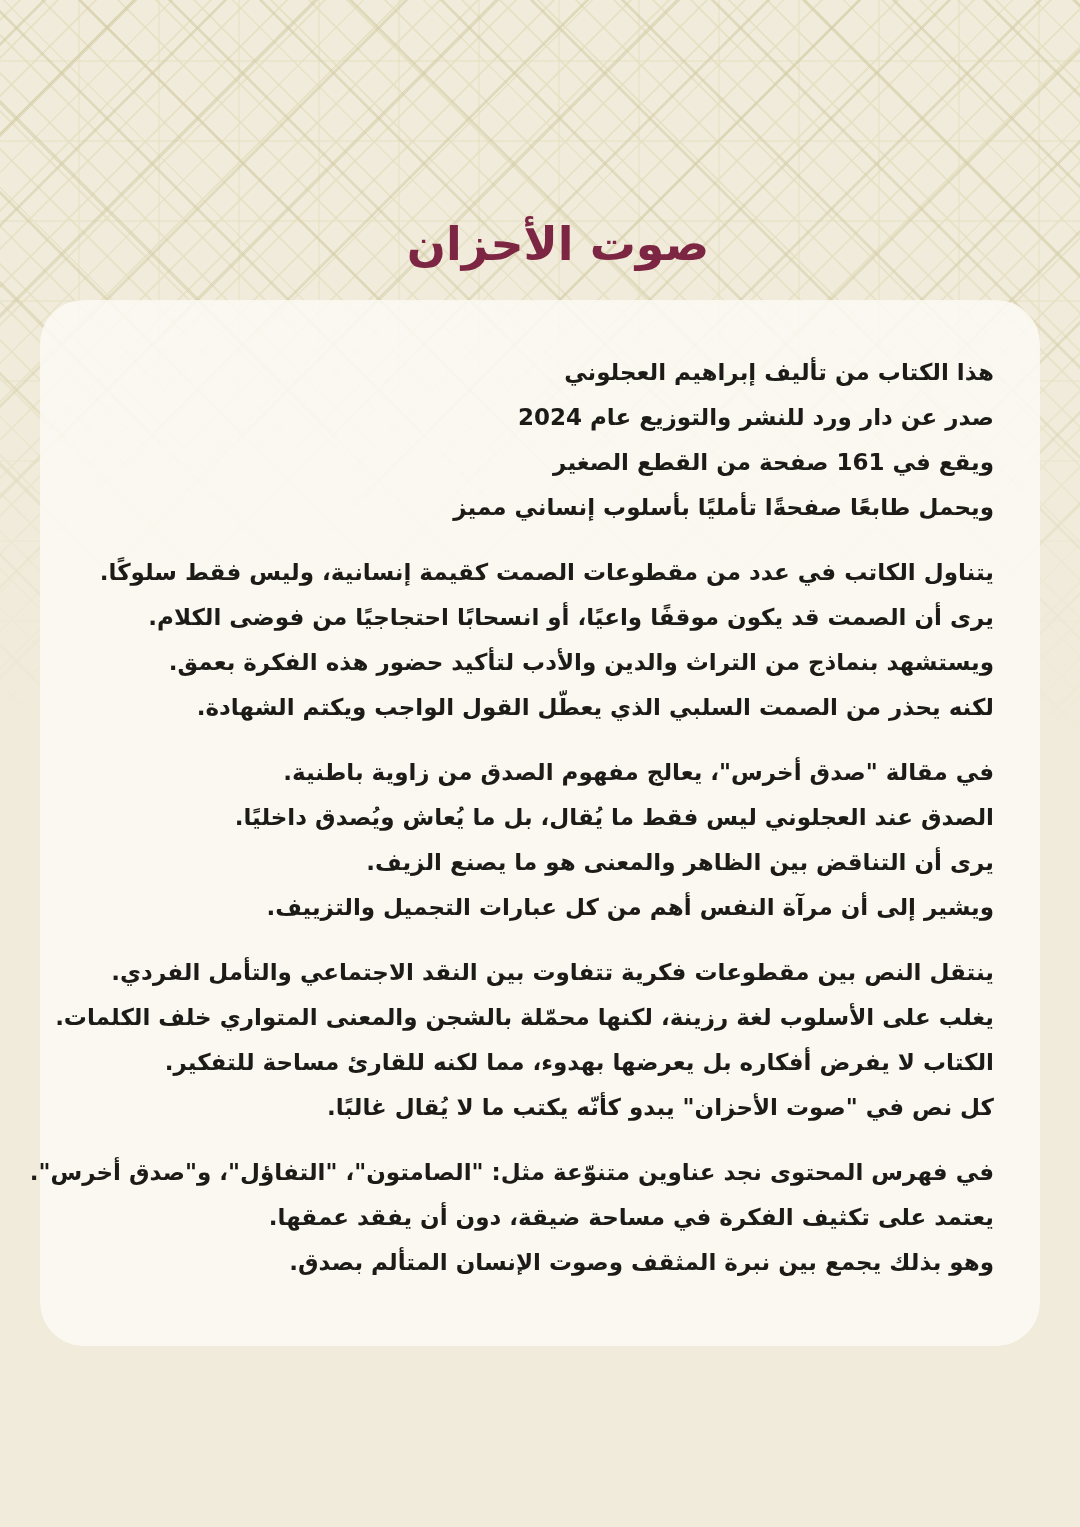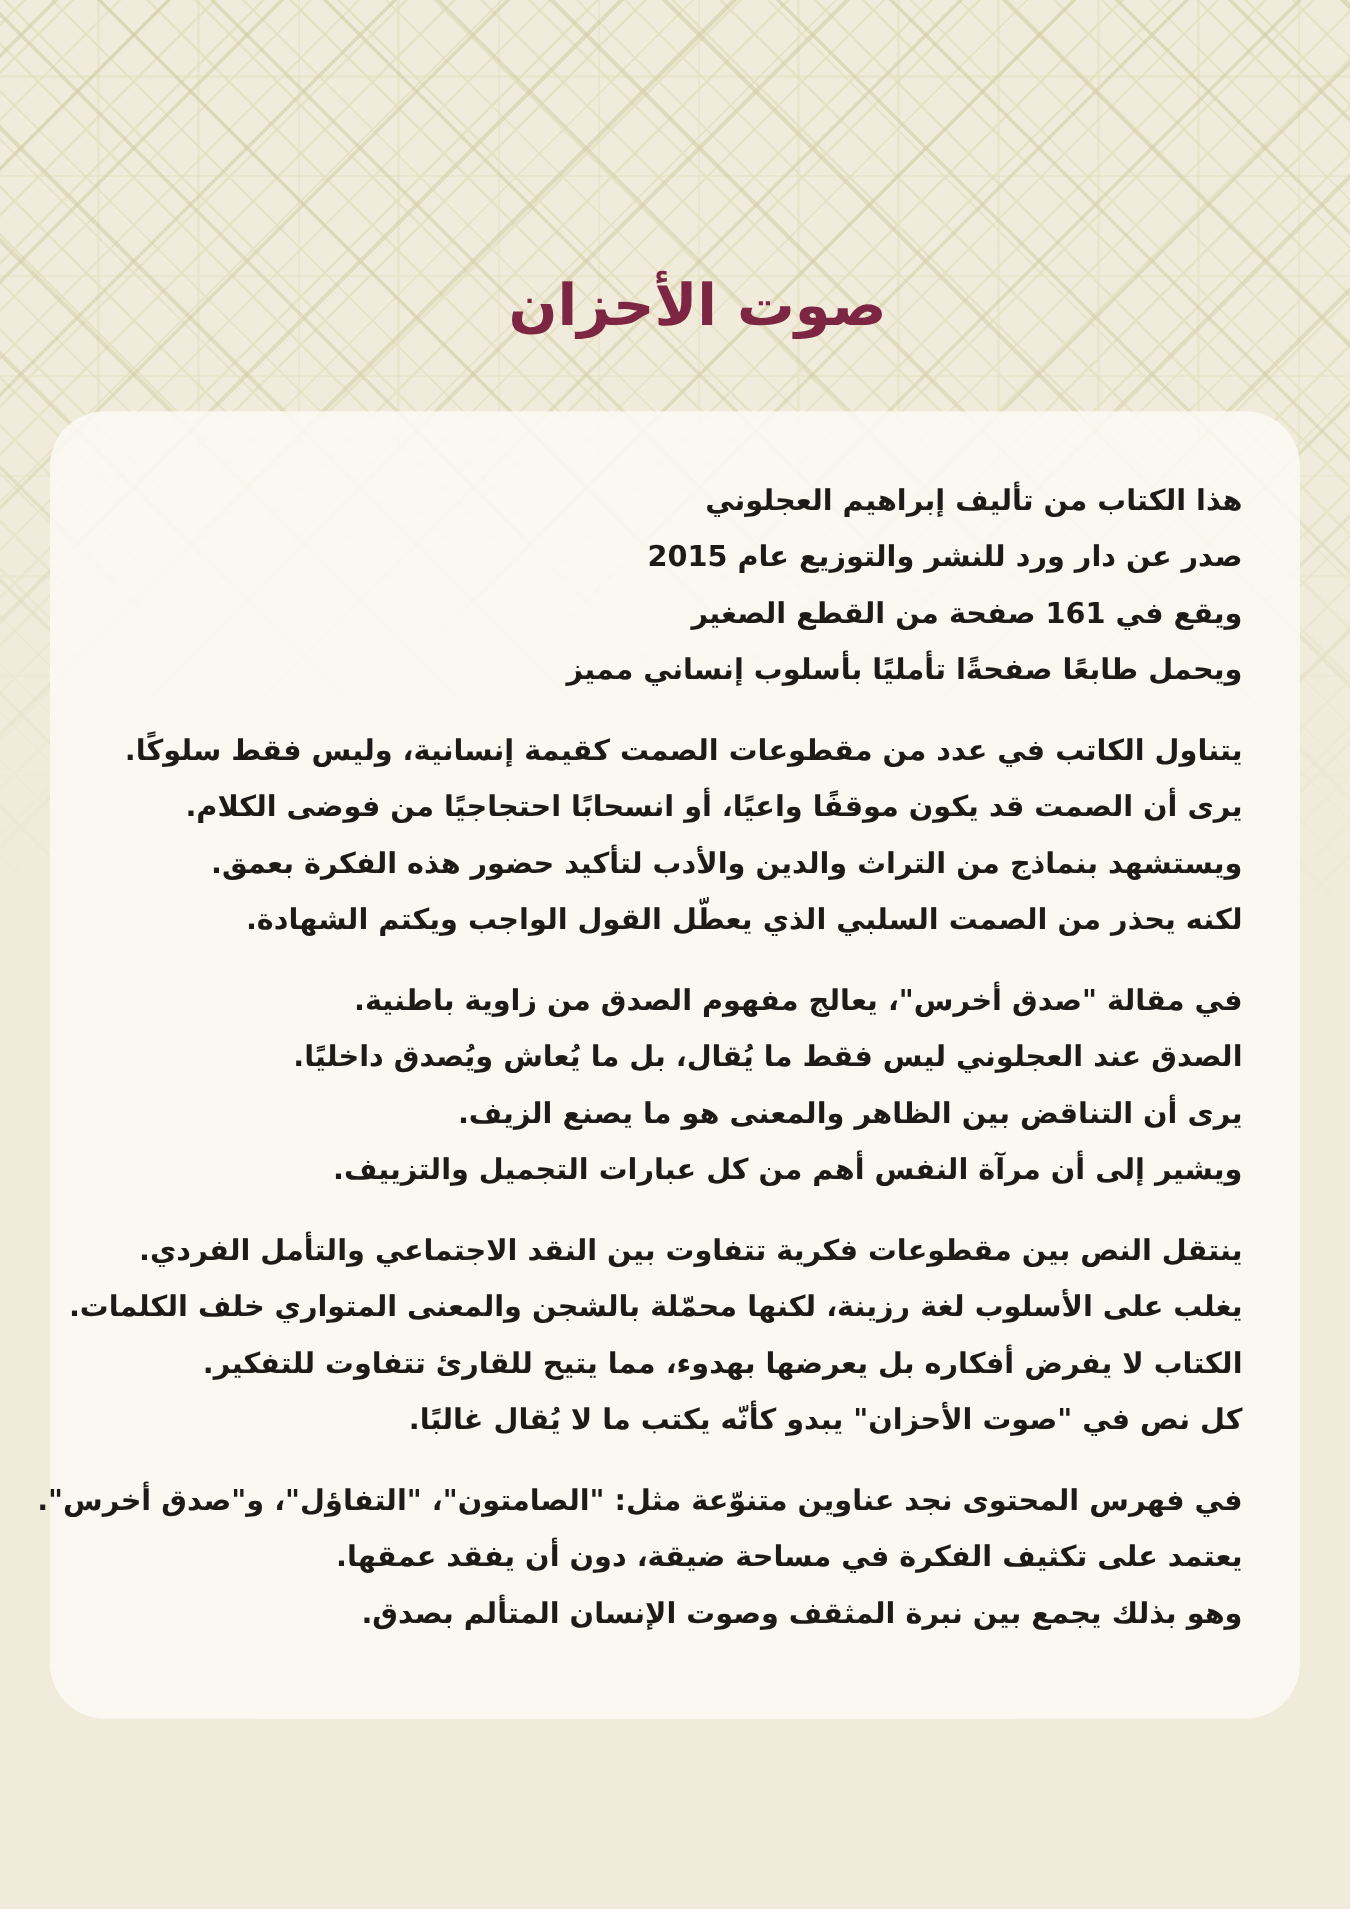--- a/index.html
+++ b/index.html
@@ -53,21 +53,20 @@
 
   .card {
     position: absolute;
     left: 40px; top: 300px;
     width: 1000px; height: 1046px;
     box-sizing: border-box;
     background: rgba(252,250,243,0.86);
     border-radius: 44px;
     padding: 50px 46px 14px 46px;
     direction: rtl;
-    margin-top: 29px;
   }
   .para { margin: 0 0 20px 0; }
   .para:last-child { margin-bottom: 0; }
   .line {
     font-size: 23px;
     font-weight: bold;
     line-height: 45px;
     color: #1d1b18;
     text-align: right;
     direction: rtl;
@@ -80,21 +79,21 @@
 <div class="page">
   <div class="pattern"></div>
   <div class="pattern-fade"></div>
 
   <h1 class="title">صوت الأحزان</h1>
 
   <div class="card">
 
     <div class="para">
       <div class="line">هذا الكتاب من تأليف إبراهيم العجلوني</div>
-      <div class="line">صدر عن دار ورد للنشر والتوزيع عام 2015</div>
+      <div class="line">صدر عن دار ورد للنشر والتوزيع عام 2024</div>
       <div class="line">ويقع في 161 صفحة من القطع الصغير</div>
       <div class="line">ويحمل طابعًا صفحةًا تأمليًا بأسلوب إنساني مميز</div>
     </div>
 
     <div class="para">
       <div class="line">يتناول الكاتب في عدد من مقطوعات الصمت كقيمة إنسانية، وليس فقط سلوكًا.</div>
       <div class="line">يرى أن الصمت قد يكون موقفًا واعيًا، أو انسحابًا احتجاجيًا من فوضى الكلام.</div>
       <div class="line">ويستشهد بنماذج من التراث والدين والأدب لتأكيد حضور هذه الفكرة بعمق.</div>
       <div class="line">لكنه يحذر من الصمت السلبي الذي يعطّل القول الواجب ويكتم الشهادة.</div>
     </div>
@@ -102,21 +101,21 @@
     <div class="para">
       <div class="line">في مقالة "صدق أخرس"، يعالج مفهوم الصدق من زاوية باطنية.</div>
       <div class="line">الصدق عند العجلوني ليس فقط ما يُقال، بل ما يُعاش ويُصدق داخليًا.</div>
       <div class="line">يرى أن التناقض بين الظاهر والمعنى هو ما يصنع الزيف.</div>
       <div class="line">ويشير إلى أن مرآة النفس أهم من كل عبارات التجميل والتزييف.</div>
     </div>
 
     <div class="para">
       <div class="line">ينتقل النص بين مقطوعات فكرية تتفاوت بين النقد الاجتماعي والتأمل الفردي.</div>
       <div class="line">يغلب على الأسلوب لغة رزينة، لكنها محمّلة بالشجن والمعنى المتواري خلف الكلمات.</div>
-      <div class="line">الكتاب لا يفرض أفكاره بل يعرضها بهدوء، مما يتيح للقارئ تتفاوت للتفكير.</div>
+      <div class="line">الكتاب لا يفرض أفكاره بل يعرضها بهدوء، مما لكنه للقارئ مساحة للتفكير.</div>
       <div class="line">كل نص في "صوت الأحزان" يبدو كأنّه يكتب ما لا يُقال غالبًا.</div>
     </div>
 
     <div class="para">
       <div class="line">في فهرس المحتوى نجد عناوين متنوّعة مثل: "الصامتون"، "التفاؤل"، و"صدق أخرس".</div>
       <div class="line">يعتمد على تكثيف الفكرة في مساحة ضيقة، دون أن يفقد عمقها.</div>
       <div class="line">وهو بذلك يجمع بين نبرة المثقف وصوت الإنسان المتألم بصدق.</div>
     </div>
 
   </div>

